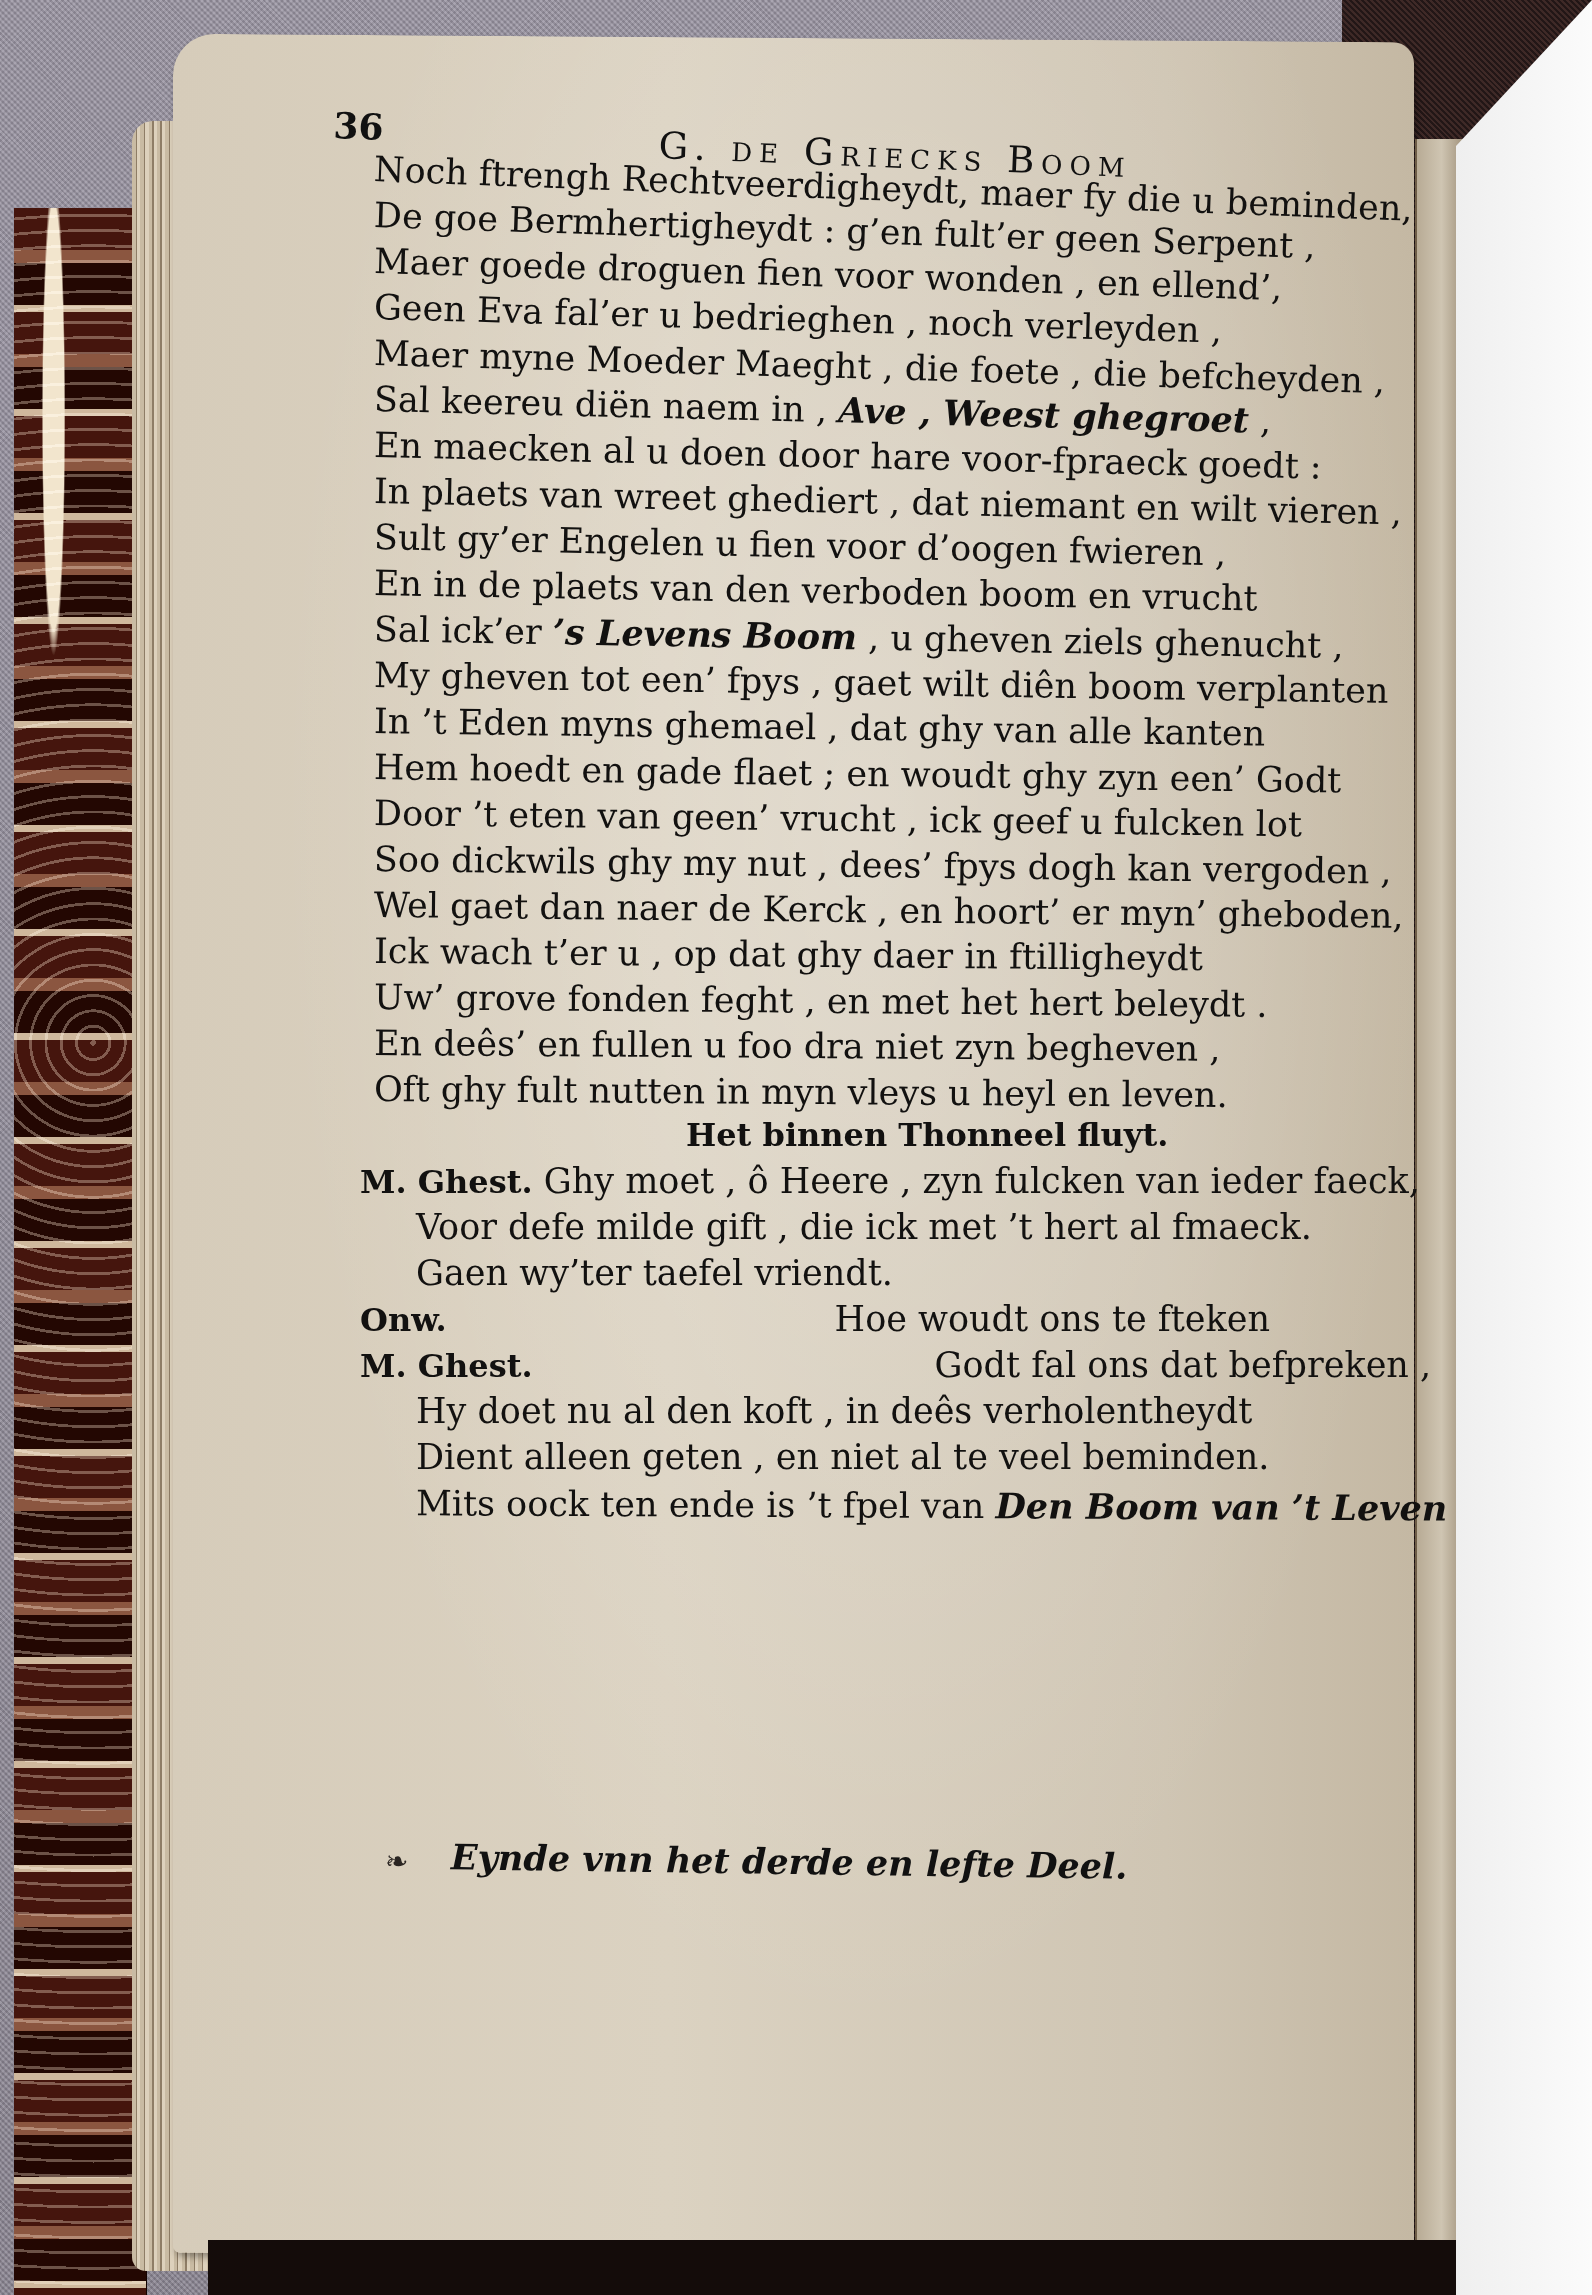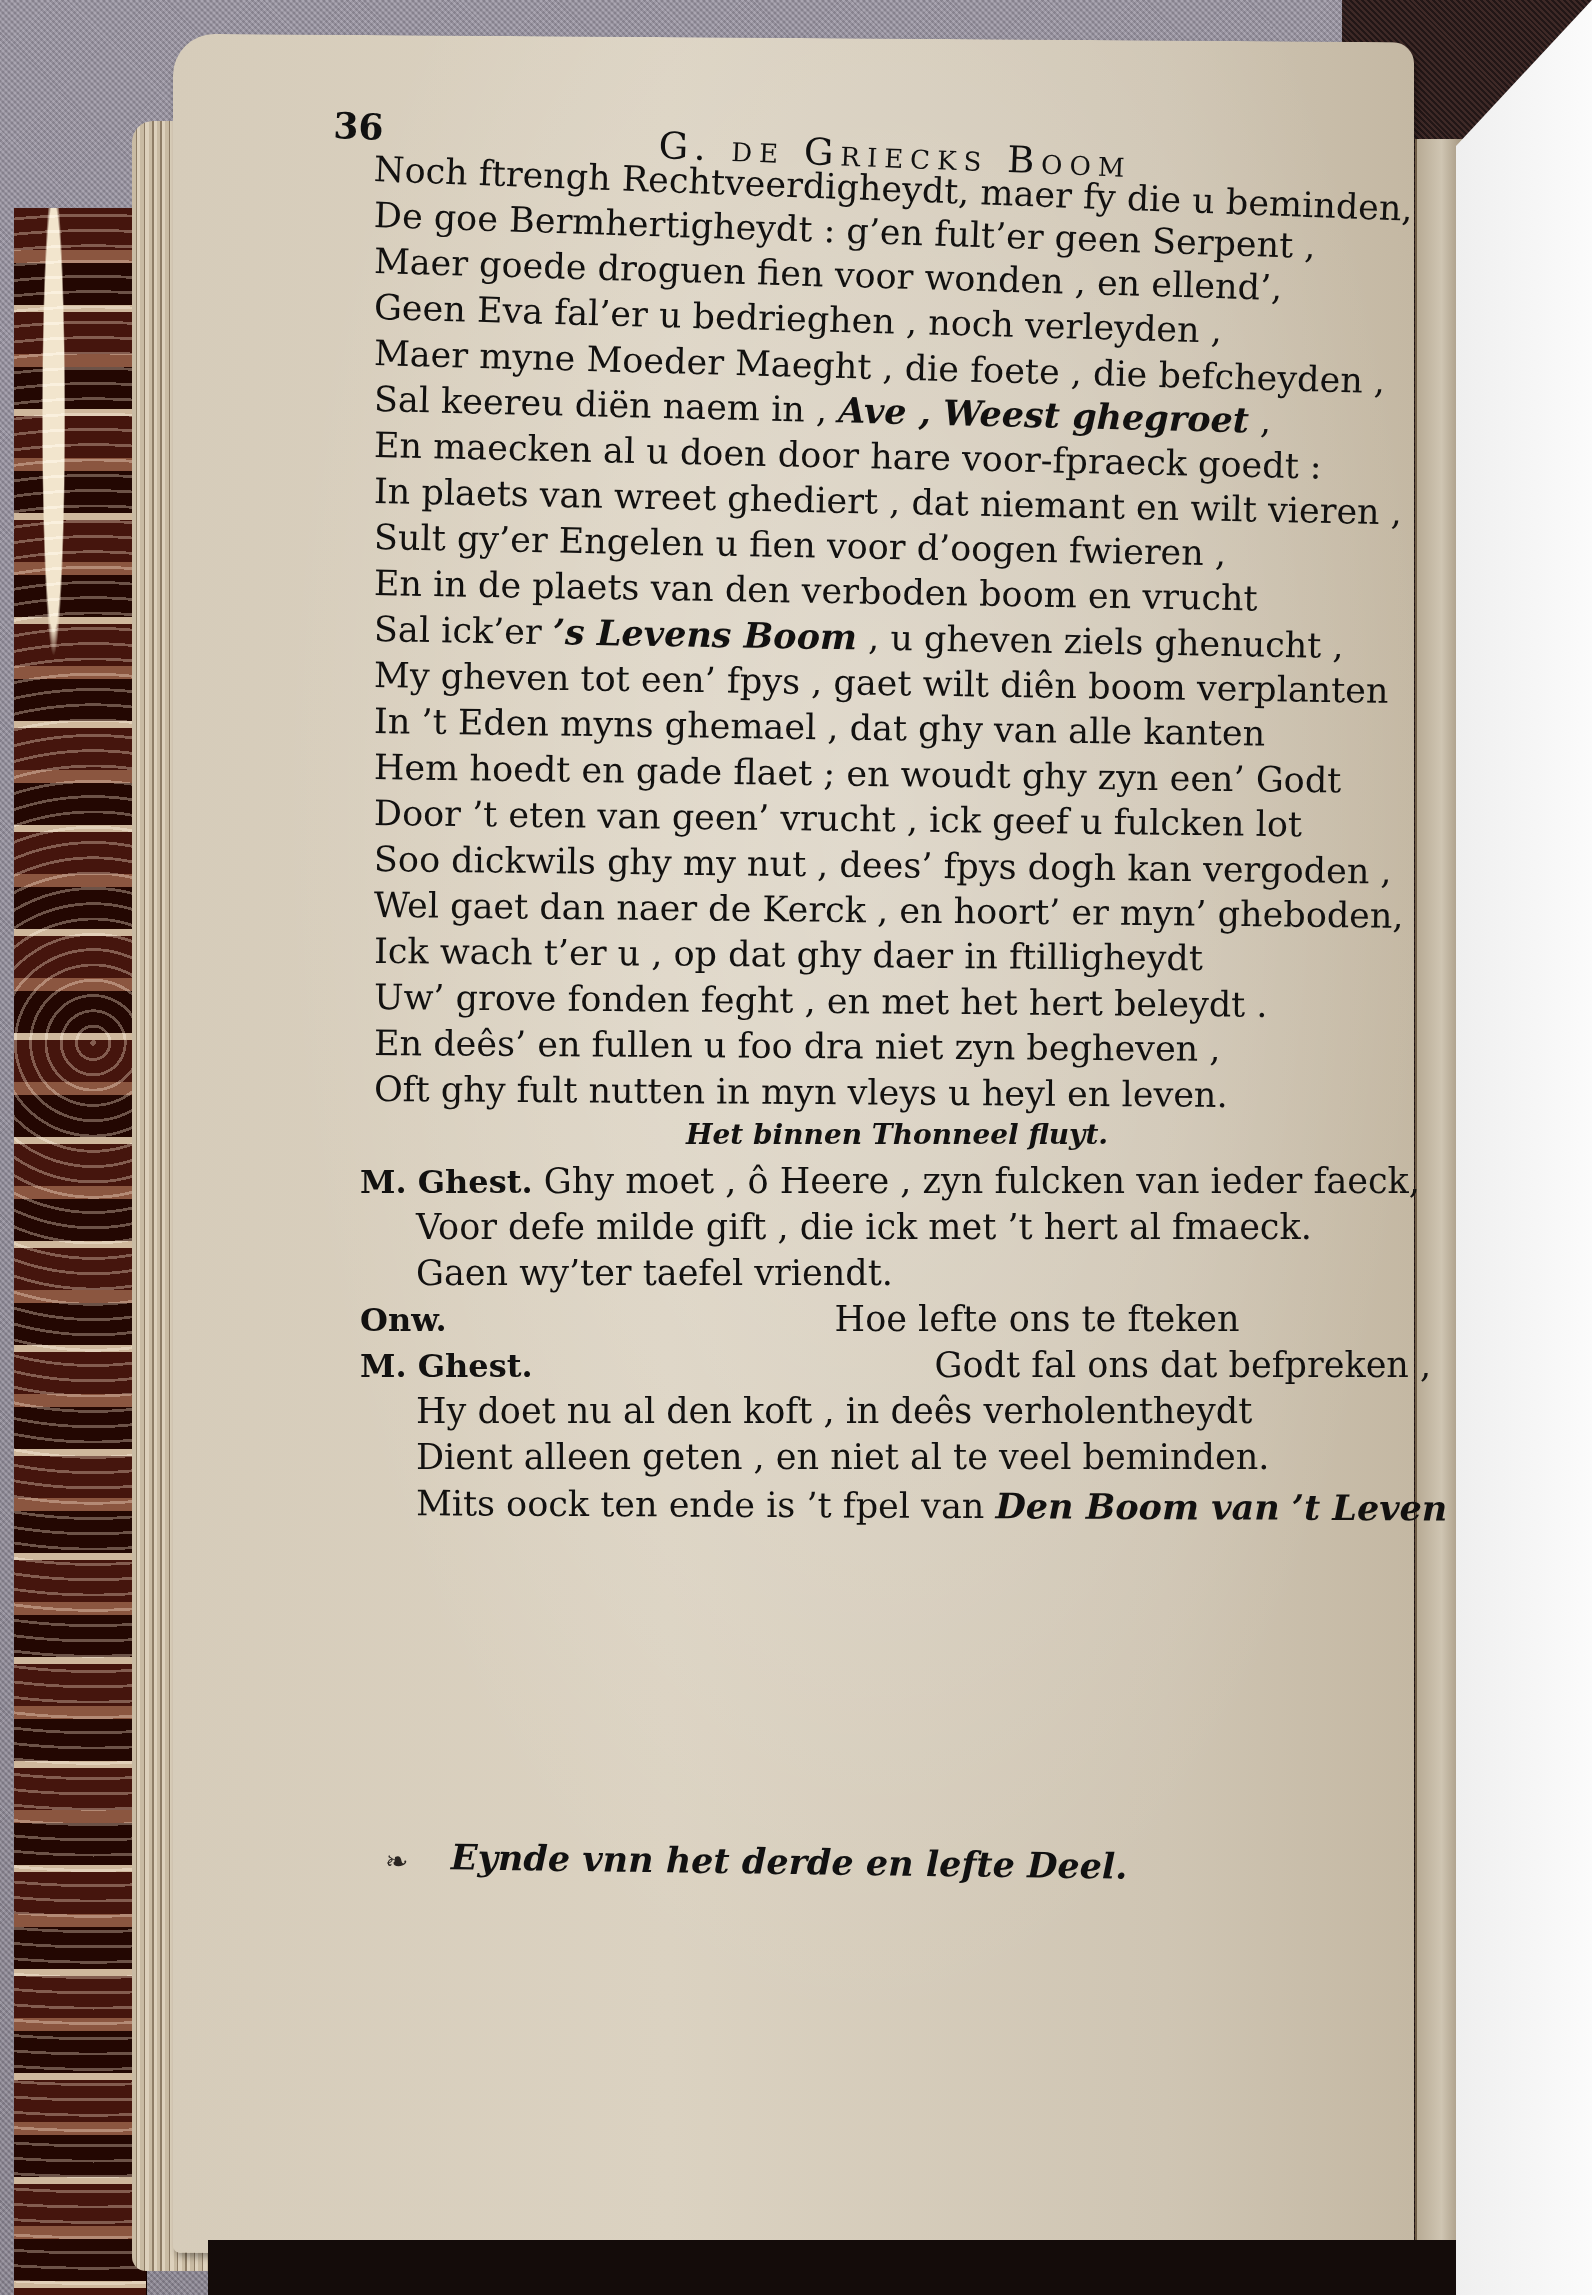--- a/index.html
+++ b/index.html
@@ -141,23 +141,22 @@
       line-height: 46px;
     }
     .line {
       white-space: nowrap;
       height: 46px;
       transform-origin: left center;
     }
     .ital { font-style: italic; font-weight: bold; }
     .stage {
       padding-left: 312px;
-      font-style: italic;
-      font-weight: bold;
-      font-size: 28px;
+      font-weight: bold;
+      font-size: 32px;
     }
     .speaker-line { margin-left: -14px; }
     .speaker {
       font-weight: bold;
       font-size: 32px;
     }
     .indent { padding-left: 42px; }
     .gap { display: inline-block; width: 388px; }
     .gap2 { display: inline-block; width: 402px; }
     .finis {
@@ -225,21 +224,21 @@
   <div class="line stage">Het binnen Thonneel fluyt.</div>
 
   <div class="line speaker-line">
     <span class="speaker">M. Ghest.</span>
     <span>Ghy moet , ô Heere , zyn fulcken van ieder faeck,</span>
   </div>
   <div class="line indent">Voor defe milde gift , die ick met ’t hert al fmaeck.</div>
   <div class="line indent">Gaen wy’ter taefel vriendt.</div>
 
   <div class="line speaker-line">
-    <span class="speaker">Onw.</span><span class="gap"></span><span>Hoe lefte ons te fteken</span>
+    <span class="speaker">Onw.</span><span class="gap"></span><span>Hoe woudt ons te fteken</span>
   </div>
 
   <div class="line speaker-line">
     <span class="speaker">M. Ghest.</span><span class="gap2"></span><span>Godt fal ons dat befpreken ,</span>
   </div>
   <div class="line indent">Hy doet nu al den koft , in deês verholentheydt</div>
   <div class="line indent">Dient alleen geten , en niet al te veel beminden.</div>
 
   <div class="line indent" style="transform:rotate(0.3deg)">
     <span>Mits oock ten ende is ’t fpel van </span><span class="ital">Den Boom van ’t Leven</span>

